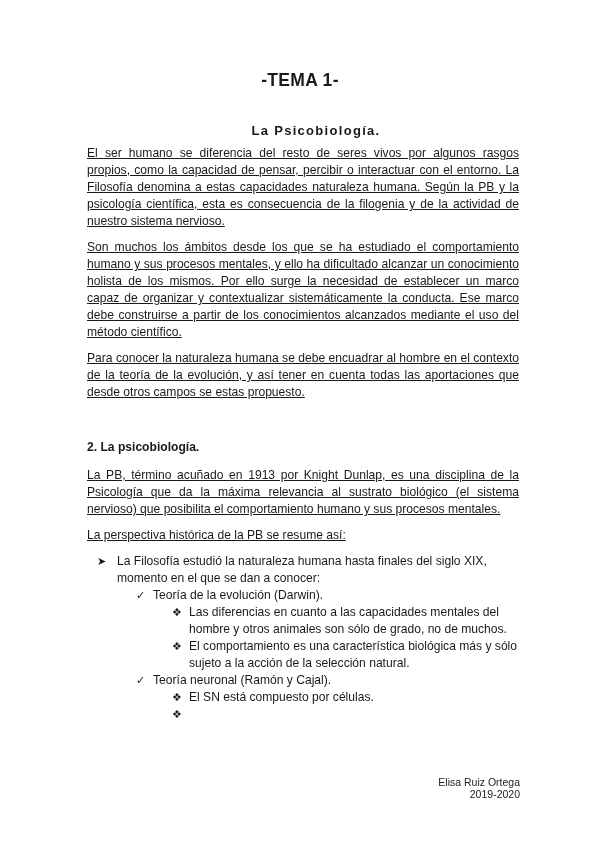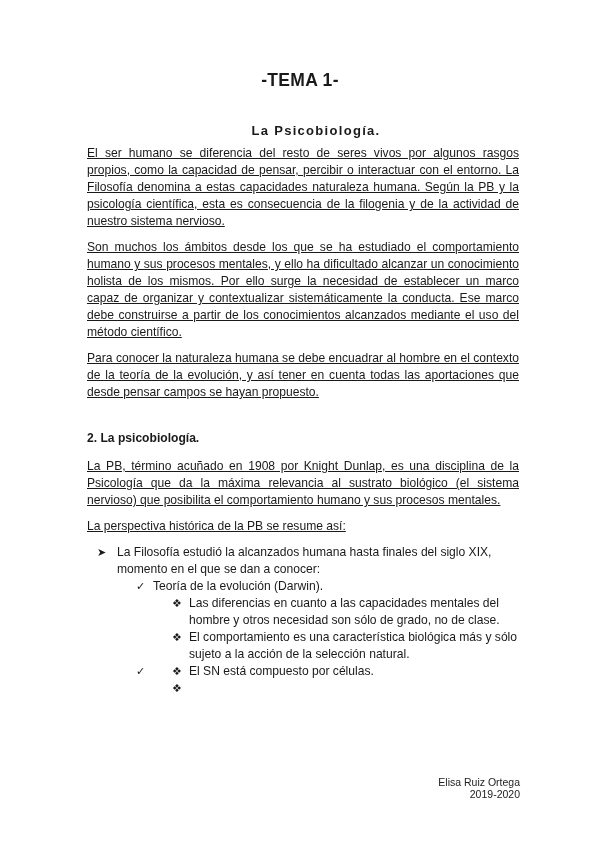--- a/index.html
+++ b/index.html
@@ -56,21 +56,21 @@
     }
     .para {
       margin: 0 0 9px 0;
       text-align: justify;
       text-decoration: underline;
     }
     .section {
       margin-bottom: 0;
     }
     .section-2 {
-      margin-top: 29px;
+      margin-top: 38px;
     }
     ul.lvl1 {
       list-style: none;
       margin: 0;
       padding: 0 0 0 30px;
     }
     ul.lvl1 > li {
       position: relative;
       padding-left: 0;
     }
@@ -123,50 +123,51 @@
 <div class="page">
 
   <h1 class="title">-TEMA 1-</h1>
   <h2 class="subtitle">La Psicobiología.</h2>
 
   <div class="content">
 
     <div class="section">
       <p class="para">El ser humano se diferencia del resto de seres vivos por algunos rasgos propios, como la capacidad de pensar, percibir o interactuar con el entorno. La Filosofía denomina a estas capacidades naturaleza humana. Según la PB y la psicología científica, esta es consecuencia de la filogenia y de la actividad de nuestro sistema nervioso.</p>
       <p class="para">Son muchos los ámbitos desde los que se ha estudiado el comportamiento humano y sus procesos mentales, y ello ha dificultado alcanzar un conocimiento holista de los mismos. Por ello surge la necesidad de establecer un marco capaz de organizar y contextualizar sistemáticamente la conducta. Ese marco debe construirse a partir de los conocimientos alcanzados mediante el uso del método científico.</p>
-      <p class="para">Para conocer la naturaleza humana se debe encuadrar al hombre en el contexto de la teoría de la evolución, y así tener en cuenta todas las aportaciones que desde pensar campos se hayan propuesto.</p>
+      <p class="para">Para conocer la naturaleza humana se debe encuadrar al hombre en el contexto de la teoría de la evolución, y así tener en cuenta todas las aportaciones que desde otros campos se estas propuesto.</p>
     </div>
 
     <div class="section section-2">
       <h3 class="section-heading">2. La psicobiología.</h3>
-      <p class="para">La PB, término acuñado en 1908 por Knight Dunlap, es una disciplina de la Psicología que da la máxima relevancia al sustrato biológico (el sistema nervioso) que posibilita el comportamiento humano y sus procesos mentales.</p>
+      <p class="para">La PB, término acuñado en 1913 por Knight Dunlap, es una disciplina de la Psicología que da la máxima relevancia al sustrato biológico (el sistema nervioso) que posibilita el comportamiento humano y sus procesos mentales.</p>
       <p class="para">La perspectiva histórica de la PB se resume así:</p>
 
       <ul class="lvl1">
         <li>
           <span class="bullet lvl1-bullet">➤</span>
-          <span>La Filosofía estudió la alcanzados humana hasta finales del siglo XIX, momento en el que se dan a conocer:</span>
+          <span>La Filosofía estudió la naturaleza humana hasta finales del siglo XIX, momento en el que se dan a conocer:</span>
 
           <ul class="lvl2">
             <li>
               <span class="bullet lvl2-bullet">✓</span>
               <span>Teoría de la evolución (Darwin).</span>
               <ul class="lvl3">
                 <li>
                   <span class="bullet lvl3-bullet">❖</span>
-                  <span>Las diferencias en cuanto a las capacidades mentales del hombre y otros necesidad son sólo de grado, no de clase.</span>
+                  <span>Las diferencias en cuanto a las capacidades mentales del hombre y otros animales son sólo de grado, no de muchos.</span>
                 </li>
                 <li>
                   <span class="bullet lvl3-bullet">❖</span>
                   <span>El comportamiento es una característica biológica más y sólo sujeto a la acción de la selección natural.</span>
                 </li>
               </ul>
             </li>
             <li>
               <span class="bullet lvl2-bullet">✓</span>
+              <span>Teoría neuronal (Ramón y Cajal).</span>
               <ul class="lvl3">
                 <li>
                   <span class="bullet lvl3-bullet">❖</span>
                   <span>El SN está compuesto por células.</span>
                 </li>
                 <li>
                   <span class="bullet lvl3-bullet">❖</span>
                 </li>
               </ul>
             </li>

